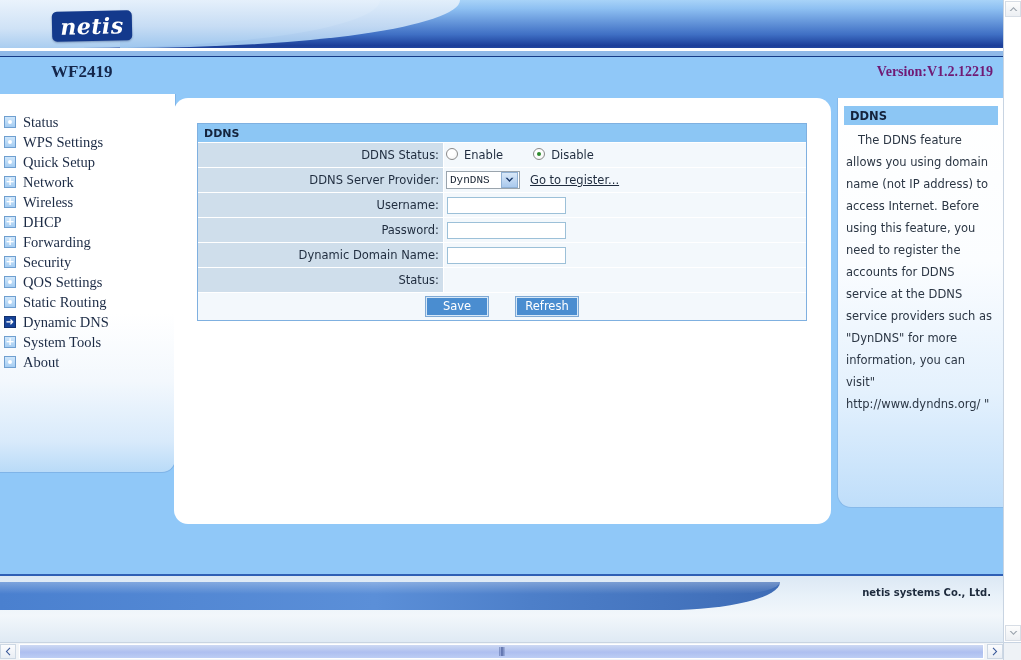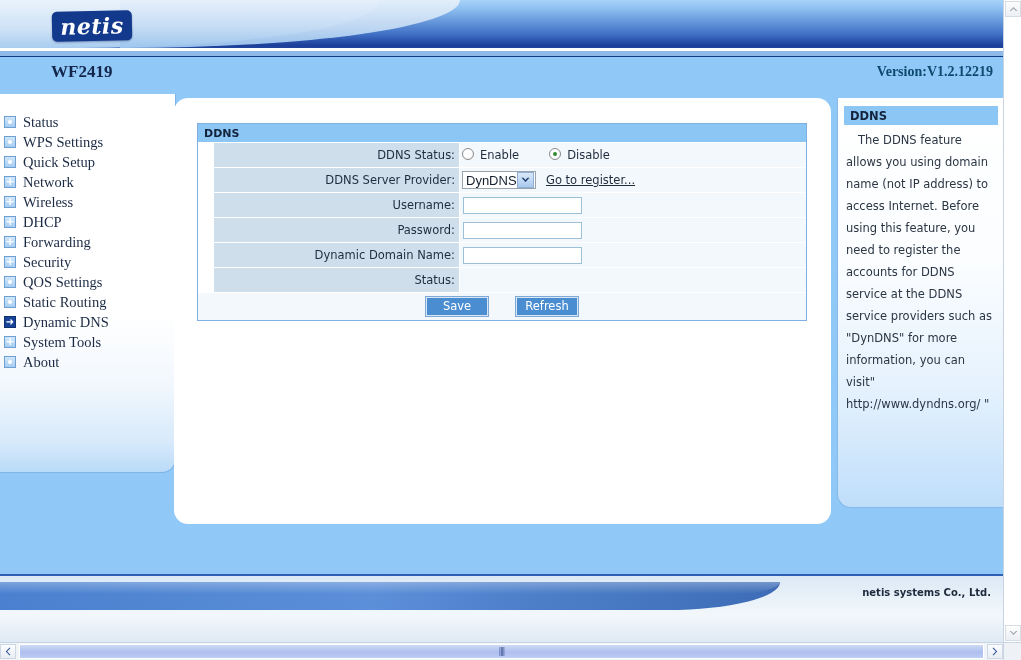--- a/index.html
+++ b/index.html
@@ -168,21 +168,21 @@
     font-size: 17px;
     font-weight: bold;
     color: #14264b;
   }
   .version {
     position: absolute;
     right: 10px; top: 7px;
     font-family: "Liberation Serif", serif;
     font-size: 14px;
     font-weight: bold;
-    color: #0c4a6e;
+    color: #701a75;
   }
 
   
   .sidebar {
     position: absolute;
     left: 0; top: 94px;
     width: 176px; height: 379px;
     background: linear-gradient(180deg, #ffffff 0%, #ffffff 58%, #f3f8fd 76%, #d8eafb 92%, #b9dbf8 100%);
     border-right: 1px solid #7fb4e8;
     border-bottom: 1px solid #7fb4e8;
@@ -279,21 +279,20 @@
     background: #cfdeeb;
     border-right: 1px solid #ffffff;
     display: flex;
     align-items: center;
     justify-content: flex-end;
     padding-right: 4px;
     box-sizing: border-box;
     font-family: "DejaVu Sans", sans-serif;
     font-size: 11.5px;
     color: #1f2c3e;
-    margin-left: 16px;
   }
   .fvalue {
     flex: 1 1 auto;
     background: #f3f8fc;
     display: flex;
     align-items: center;
     padding-left: 2px;
     box-sizing: border-box;
   }
 
@@ -330,22 +329,22 @@
     background: #ffffff;
     box-sizing: border-box;
     display: flex;
     align-items: center;
     margin-right: 10px;
     position: relative;
   }
   .select .sel-text {
     flex: 1 1 auto;
     padding-left: 3px;
-    font-family: Liberation Sans, sans-serif;
-    font-size: 13px;
+    font-family: Liberation Mono, monospace;
+    font-size: 11px;
     color: #15202f;
     white-space: nowrap;
     overflow: hidden;
   }
   .select .sel-btn {
     width: 17px; height: 16px;
     margin: 0 1px 0 0;
     background: linear-gradient(#d9e8f8, #a9c9ee);
     border: 1px solid #8fb0d4;
     box-sizing: border-box;

